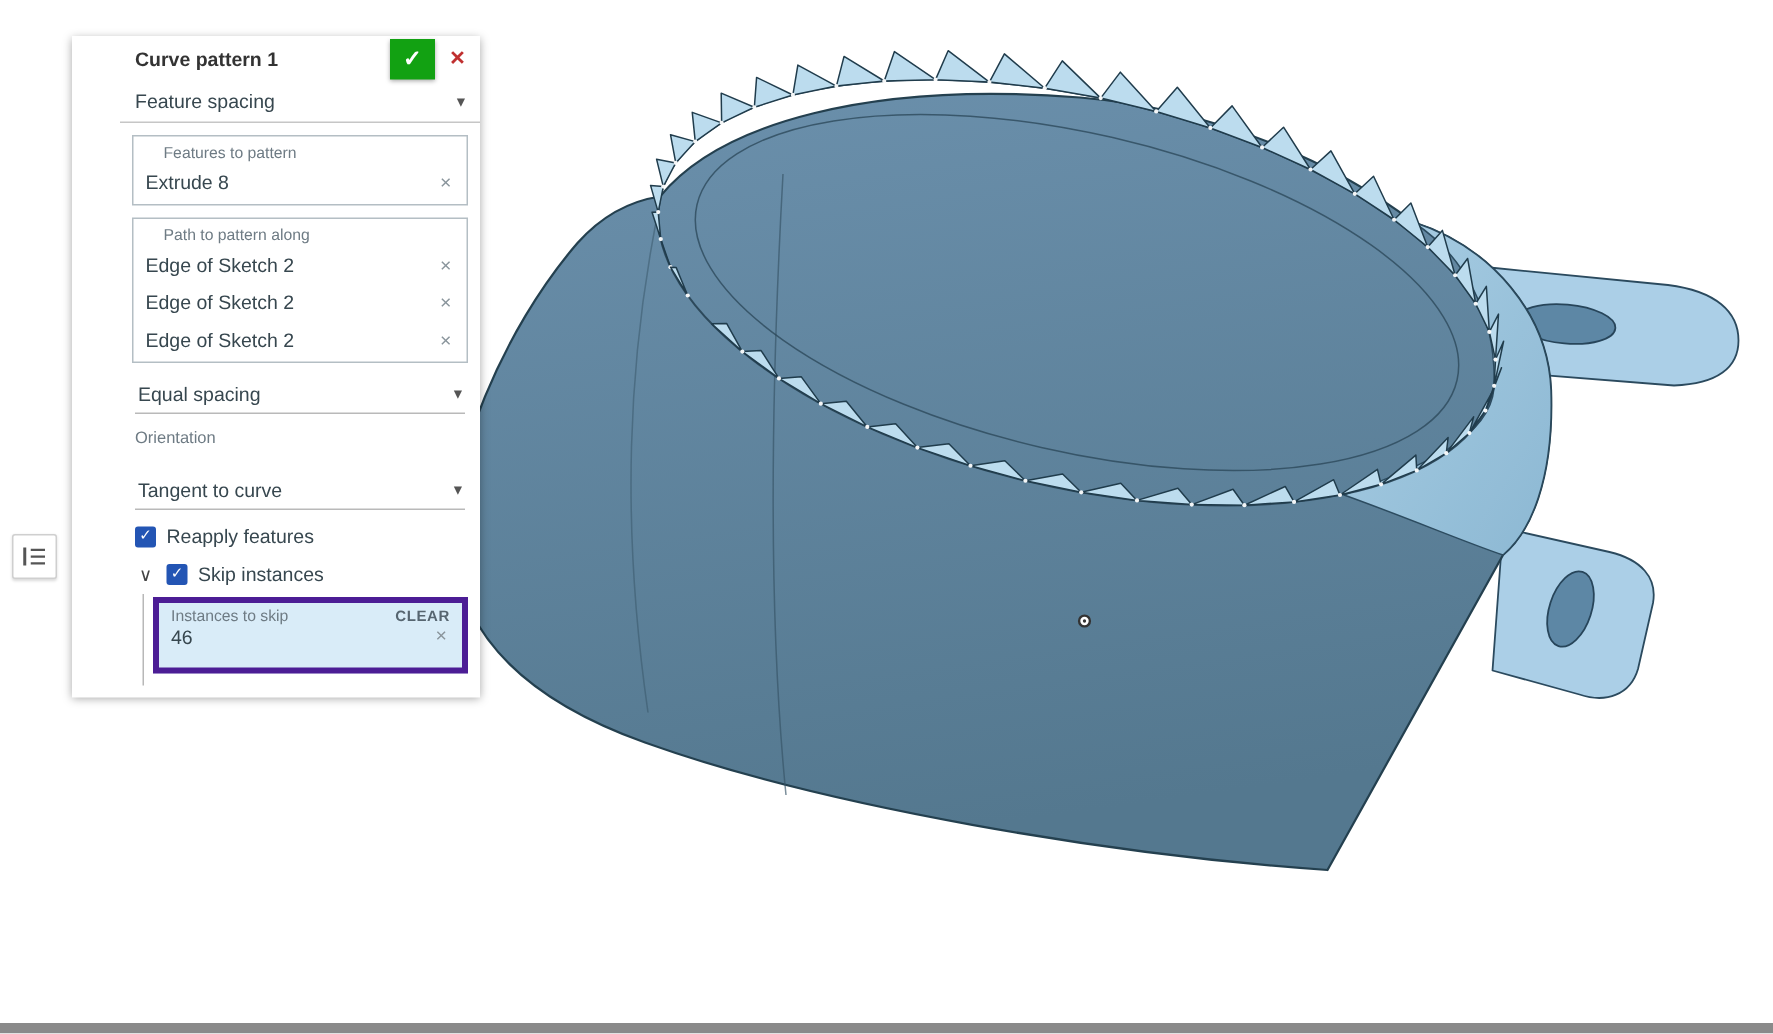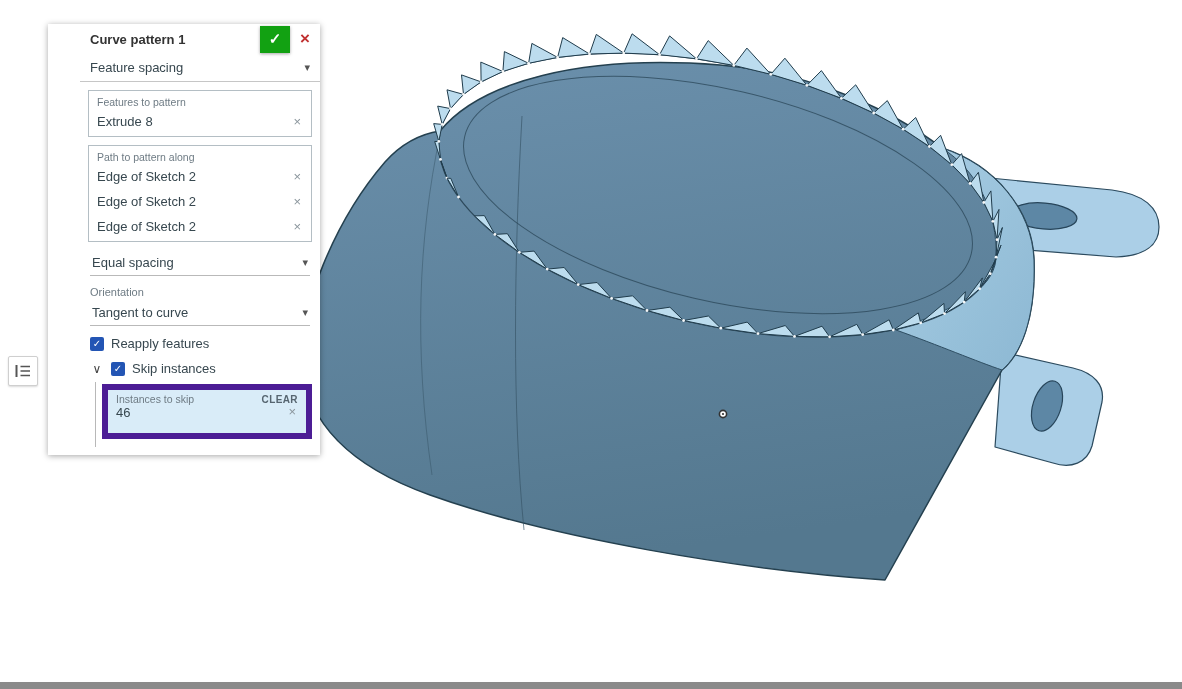--- a/index.html
+++ b/index.html
@@ -33,36 +33,36 @@
     font-size:17px;font-weight:bold;cursor:pointer;line-height:20px;
   }
   .select{
     display:flex;align-items:center;height:27px;padding:0 10px;
     border-bottom:1px solid #c6c6c6;cursor:pointer;
   }
   .select .val{flex:1;}
   .select.inset{margin:6px 10px 0;padding:0 2px;height:25px;border-bottom:1px solid #b9b9b9;}
   .caret{color:#555;font-size:11px;}
   .gbox{margin:8px 8px 8px;border:1px solid #b4bec4;padding:3px 8px 2px;background:#fff;}
-  .glabel{font-size:10.5px;color:#6e7b84;display:block;margin:2px 0 1px;}
+  .glabel{font-size:10.5px;color:#6e7b84;display:block;margin:2px 12px 1px;}
   .grow{display:flex;align-items:center;height:25px;}
   .grow .gname{flex:1;color:#37474f;}
   .x{color:#8a959c;font-size:13px;cursor:pointer;padding:0 2px;line-height:14px;}
   .inline{display:flex;align-items:center;margin:12px 10px 8px;}
   .inline .ilabel{margin-right:10px;color:#5a6a72;}
   .inline .ival{flex:1;text-align:right;border-bottom:1px solid #b9b9b9;padding:1px 6px 2px;color:#222;}
   .small-label{font-size:11px;color:#6e7b84;margin:10px 10px 0;}
   .cbrow{display:flex;align-items:center;margin:10px 10px;gap:7px;}
   .cb{
     width:14px;height:14px;background:#2355b4;border-radius:2px;color:#fff;
     font-size:10px;line-height:14px;text-align:center;flex:none;cursor:pointer;
   }
   .chev{color:#444;font-size:12px;width:14px;text-align:center;cursor:pointer;flex:none;}
   .skipwrap{margin:0 8px 4px 15px;border-left:1px solid #b8b8b8;padding:2px 0 8px 6px;}
-  .skipbox{background:#d9ecf8;border:6px solid #4c1d95;padding:3px 8px 4px;}
+  .skipbox{background:#d9ecf8;border:4px solid #4c1d95;padding:3px 8px 4px;}
   .skipbox .top{display:flex;align-items:center;}
   .skipbox .top .glabel{flex:1;margin:0;}
   .clear{font-size:10px;font-weight:bold;color:#566570;letter-spacing:.4px;cursor:pointer;}
   .vrow{display:flex;align-items:flex-start;height:24px;}
   .vrow .gname{flex:1;}
   .footer{display:flex;align-items:center;margin:2px 10px 10px;gap:8px;}
   .track{position:relative;width:146px;height:13px;flex:none;cursor:pointer;}
   .track::before{content:"";position:absolute;left:0;right:0;top:6px;height:1px;background:#9a9a9a;}
   .knob{
     position:absolute;left:76px;top:1px;width:11px;height:11px;border-radius:50%;
@@ -128,21 +128,21 @@
     </div>
   </div>
 
   <div class="select inset">
     <span class="val">Equal spacing</span>
     <span class="caret">▾</span>
   </div>
 
 
   <div class="small-label">Orientation</div>
-  <div class="select inset" style="margin-top:2px;">
+  <div class="select inset" style="margin-top:16px;">
     <span class="val">Tangent to curve</span>
     <span class="caret">▾</span>
   </div>
 
   <div class="cbrow">
     <span class="cb">✓</span>
     <span>Reapply features</span>
   </div>
 
   <div class="cbrow" style="margin-bottom:6px;">

